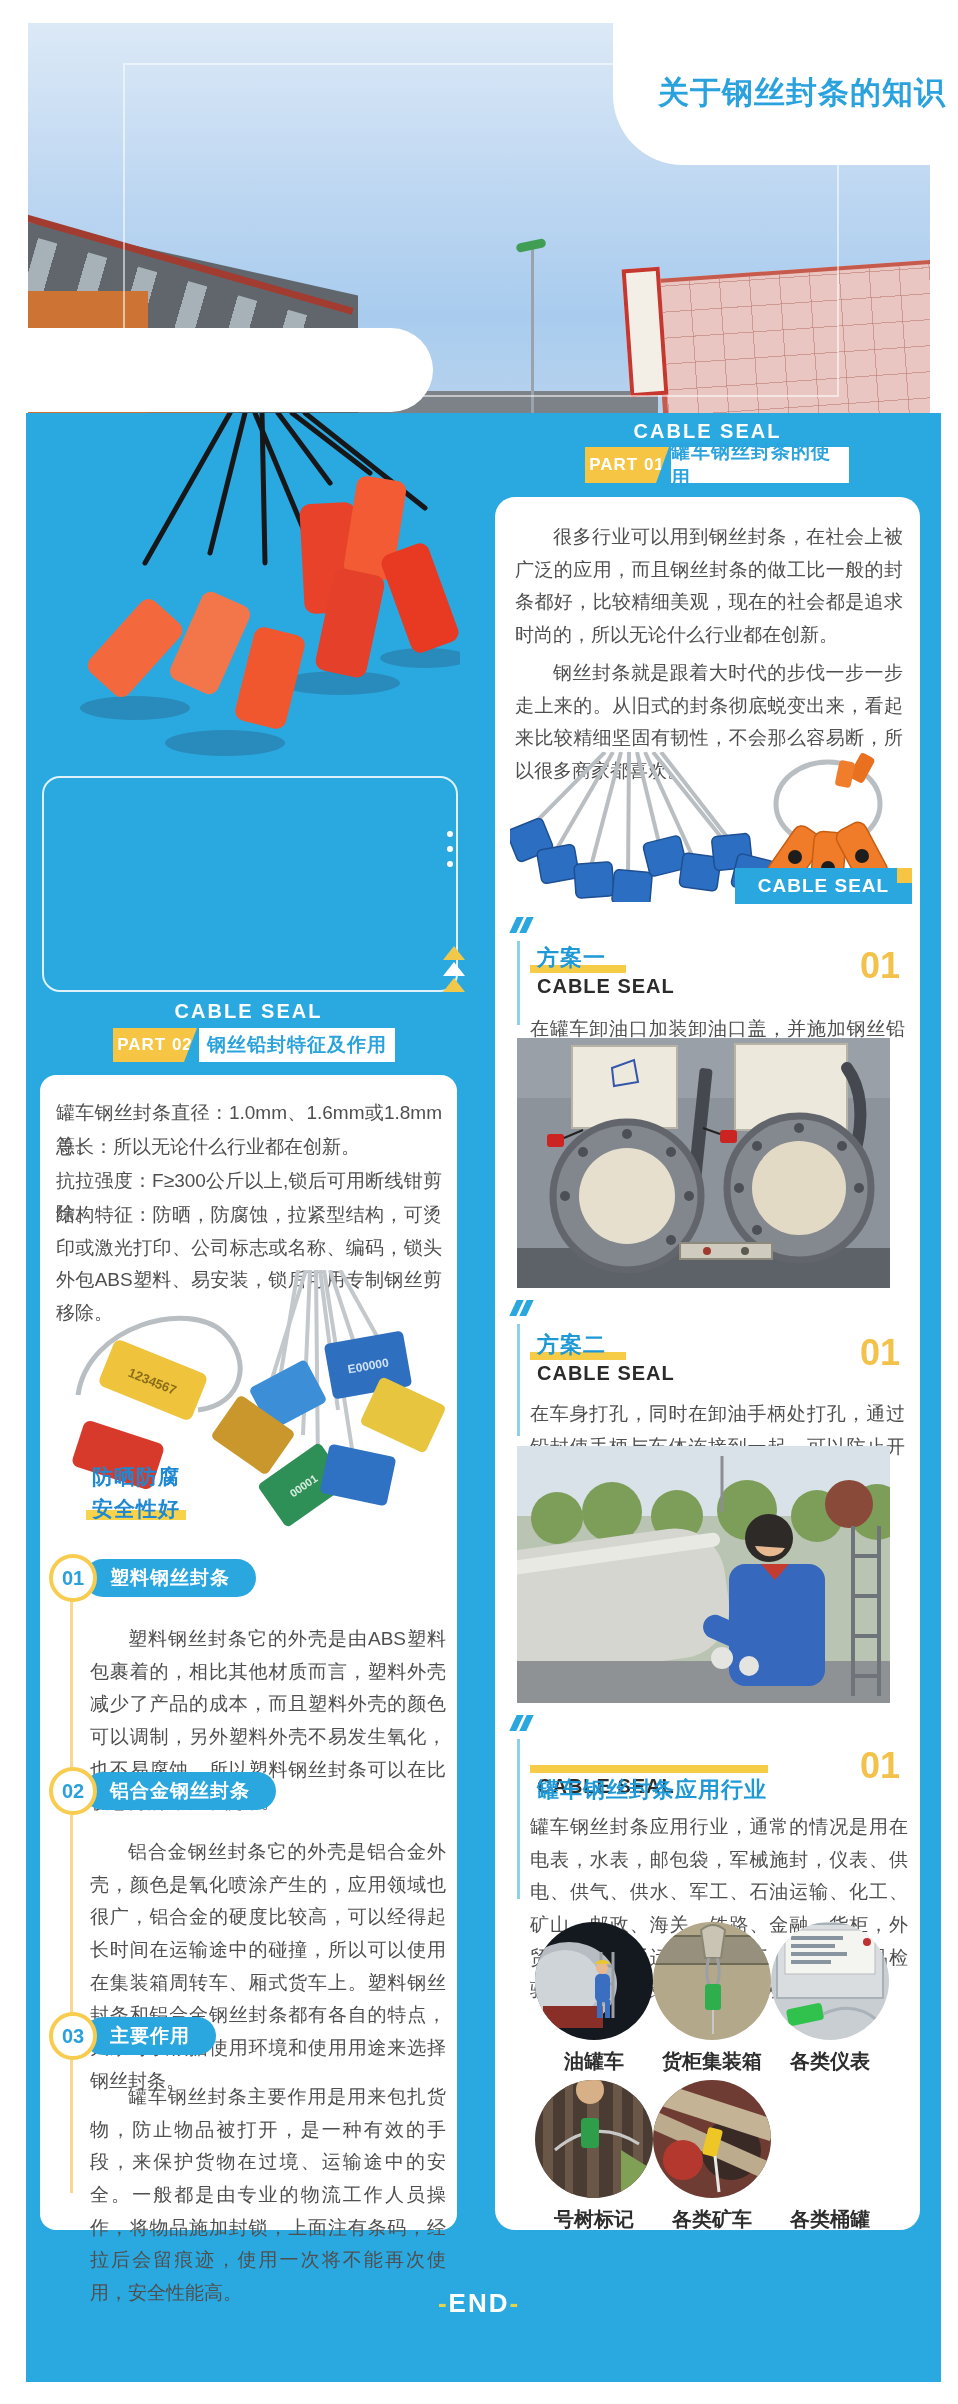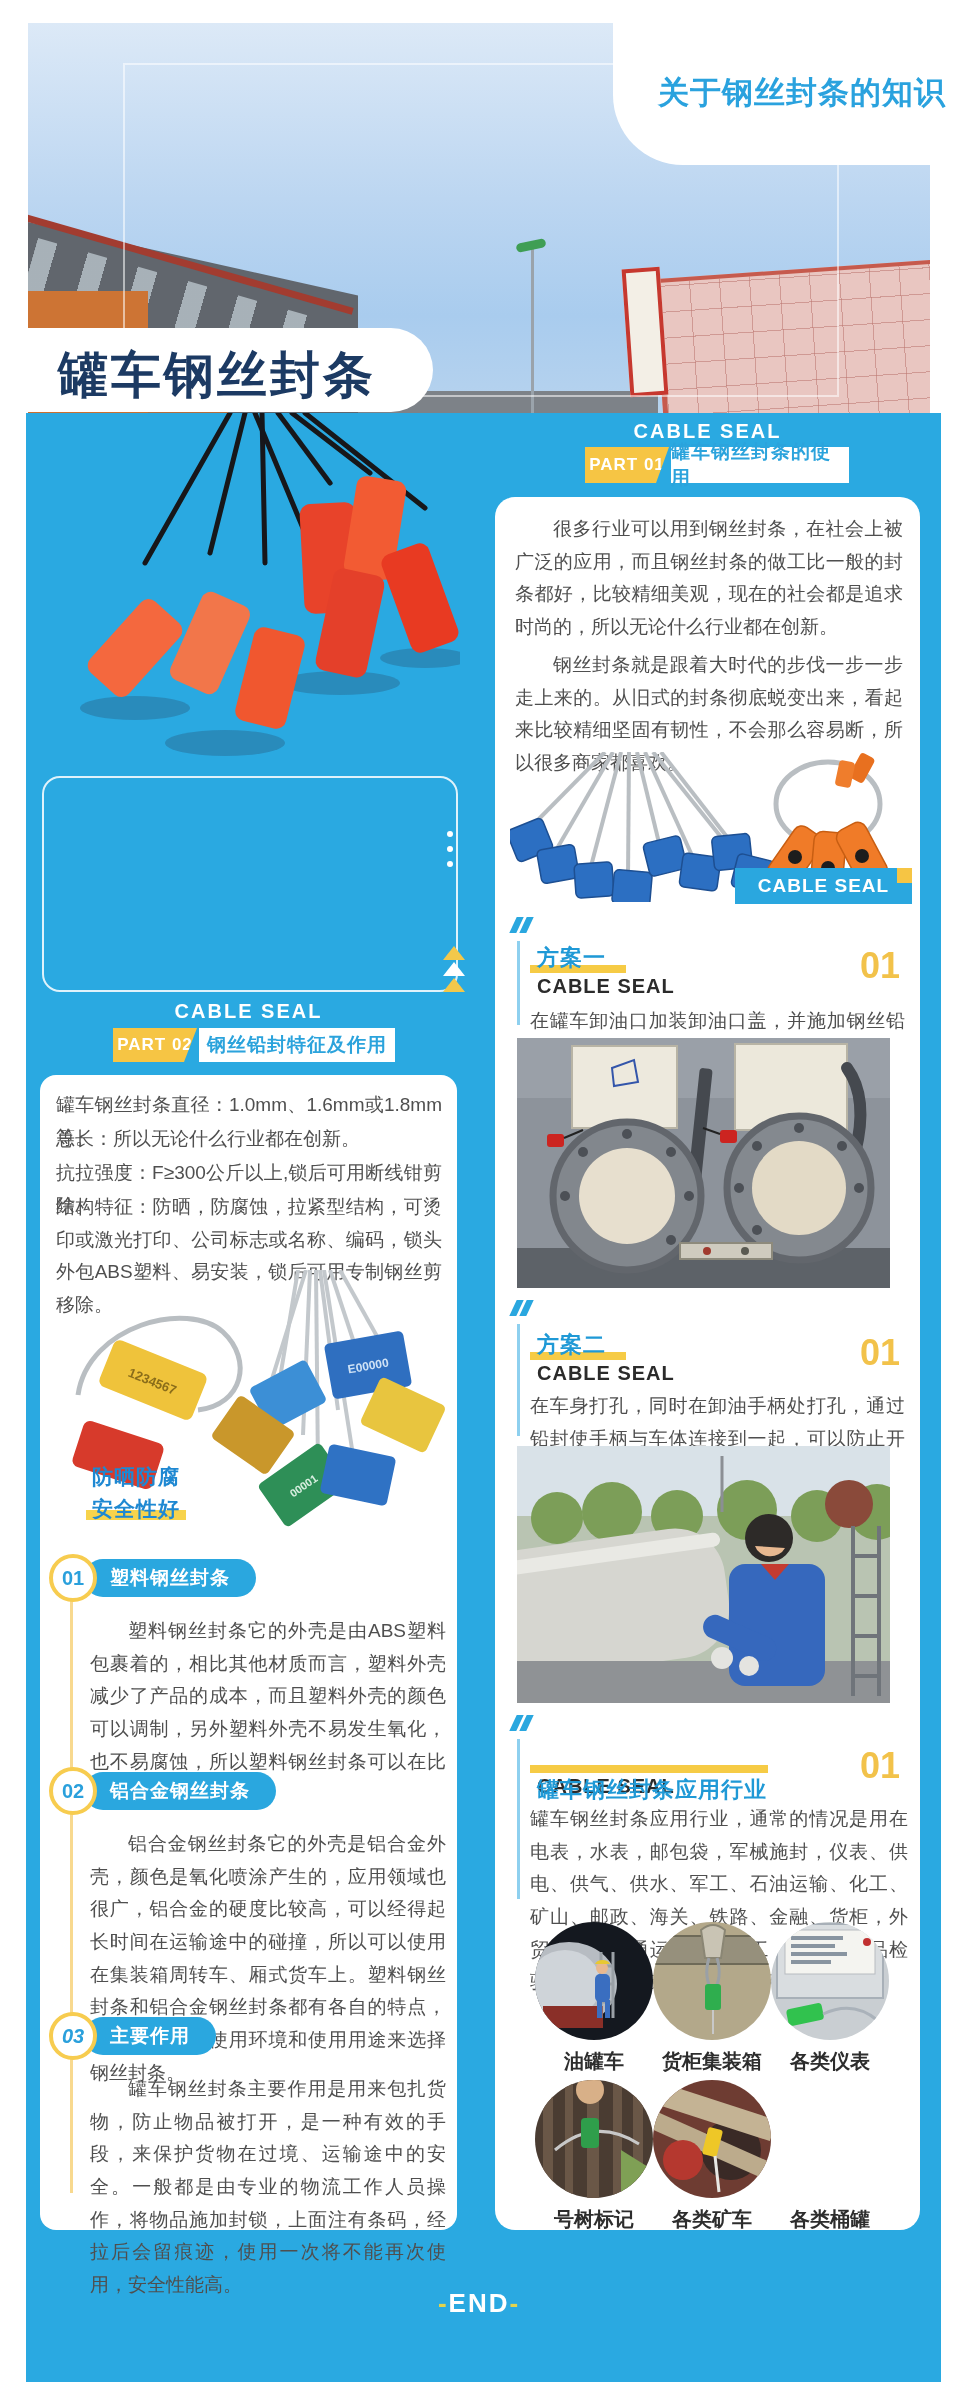--- a/index.html
+++ b/index.html
@@ -29,21 +29,21 @@
   .tab{right:0;top:23px;width:345px;height:142px;background:#ffffff;border-bottom-left-radius:70px;}
   .tab-title{right:12px;top:72px;font-size:31px;font-weight:bold;color:#2aa2de;letter-spacing:1px;}
   
   .banner{left:28px;top:328px;width:405px;height:84px;background:#ffffff;border-radius:0 44px 44px 0;}
   .banner-title{left:58px;top:342px;font-size:50px;font-weight:900;color:#1c3a63;letter-spacing:3px;}
   
   .bluebody{left:26px;top:413px;width:915px;height:1969px;background:#2aa9e1;}
   
   .card{background:#ffffff;border-radius:16px;}
   .outline-card{border:2px solid rgba(255,255,255,.85);border-radius:18px;background:transparent;}
-  .cn{color:#4f4f4f;font-size:19px;line-height:1.72;text-align:justify;}
+  .cn{color:#4f4f4f;font-size:19px;line-height:1.72;text-align:justify;margin-top:8px;}
   .indent{text-indent:2em;}
   
   .cable-label{font-size:20px;font-weight:bold;color:#ffffff;letter-spacing:2px;}
   .part-yellow{background:#f6c544;color:#ffffff;font-weight:bold;font-size:17px;letter-spacing:1px;
                display:flex;align-items:center;justify-content:center;
                clip-path:polygon(0 0,100% 0,calc(100% - 13px) 100%,0 100%);}
   .part-white{background:#ffffff;color:#2ba3dc;font-weight:bold;font-size:19px;letter-spacing:1px;
               display:flex;align-items:center;justify-content:center;}
   
   .quote-mark span{display:inline-block;width:7px;height:16px;background:#2aa7df;transform:skewX(-25deg);margin-right:3px;}
@@ -90,21 +90,20 @@
     <div class="abs bldg-right-sign"></div>
     <div class="abs lamp-pole"></div>
     <div class="abs lamp-head"></div>
     <div class="abs photo-frame"></div>
   </div>
 
   <div class="abs tab"></div>
   <div class="abs tab-title">关于钢丝封条的知识</div>
 
   <div class="abs banner"></div>
-  <div class="abs banner-title">罐车钢丝封条</div>
 
   <svg class="abs" style="left:40px;top:413px;" width="420" height="360" viewBox="0 0 420 360">
     <g stroke="#17171a" stroke-width="5" stroke-linecap="round">
       <line x1="190" y1="0" x2="105" y2="150"></line>
         <line x1="205" y1="0" x2="170" y2="140"></line>
       <line x1="222" y1="0" x2="225" y2="150"></line>
         <line x1="238" y1="0" x2="290" y2="70"></line>
       <line x1="252" y1="0" x2="330" y2="60"></line>
         <line x1="265" y1="0" x2="385" y2="95"></line>
       <line x1="215" y1="0" x2="265" y2="120"></line>
@@ -184,21 +183,21 @@
     <div class="f-line" style="position:absolute;left:30px;top:500px;height:618px;"></div>
 
     <div class="f-badge" style="position:absolute;left:9px;top:479px;">01</div>
     <div class="f-pill" style="position:absolute;left:44px;top:484px;">塑料钢丝封条</div>
     <div class="cn indent" style="position:absolute;left:50px;top:540px;width:356px;">塑料钢丝封条它的外壳是由ABS塑料包裹着的，相比其他材质而言，塑料外壳减少了产品的成本，而且塑料外壳的颜色可以调制，另外塑料外壳不易发生氧化，也不易腐蚀，所以塑料钢丝封条可以在比较恶劣的环境下使用。</div>
 
     <div class="f-badge" style="position:absolute;left:9px;top:692px;">02</div>
     <div class="f-pill" style="position:absolute;left:44px;top:697px;">铝合金钢丝封条</div>
     <div class="cn indent" style="position:absolute;left:50px;top:753px;width:356px;">铝合金钢丝封条它的外壳是铝合金外壳，颜色是氧化喷涂产生的，应用领域也很广，铝合金的硬度比较高，可以经得起长时间在运输途中的碰撞，所以可以使用在集装箱周转车、厢式货车上。塑料钢丝封条和铝合金钢丝封条都有各自的特点，大家可以根据使用环境和使用用途来选择钢丝封条。</div>
 
-    <div class="f-badge" style="position:absolute;left:9px;top:937px;font-style:italic;">03</div>
+    <div class="f-badge" style="position:absolute;left:9px;top:937px;">03</div>
     <div class="f-pill" style="position:absolute;left:44px;top:942px;">主要作用</div>
     <div class="cn indent" style="position:absolute;left:50px;top:998px;width:356px;">罐车钢丝封条主要作用是用来包扎货物，防止物品被打开，是一种有效的手段，来保护货物在过境、运输途中的安全。一般都是由专业的物流工作人员操作，将物品施加封锁，上面注有条码，经拉后会留痕迹，使用一次将不能再次使用，安全性能高。</div>
   </div>
 
   <div class="abs cable-label" style="left:495px;top:420px;width:425px;text-align:center;">CABLE SEAL</div>
   <div class="abs part-yellow" style="left:585px;top:447px;width:84px;height:36px;">PART 01</div>
   <div class="abs part-white" style="left:671px;top:447px;width:178px;height:36px;">罐车钢丝封条的使用</div>
 
   <div class="abs card" style="left:495px;top:497px;width:425px;height:1733px;border-radius:20px;">
 

